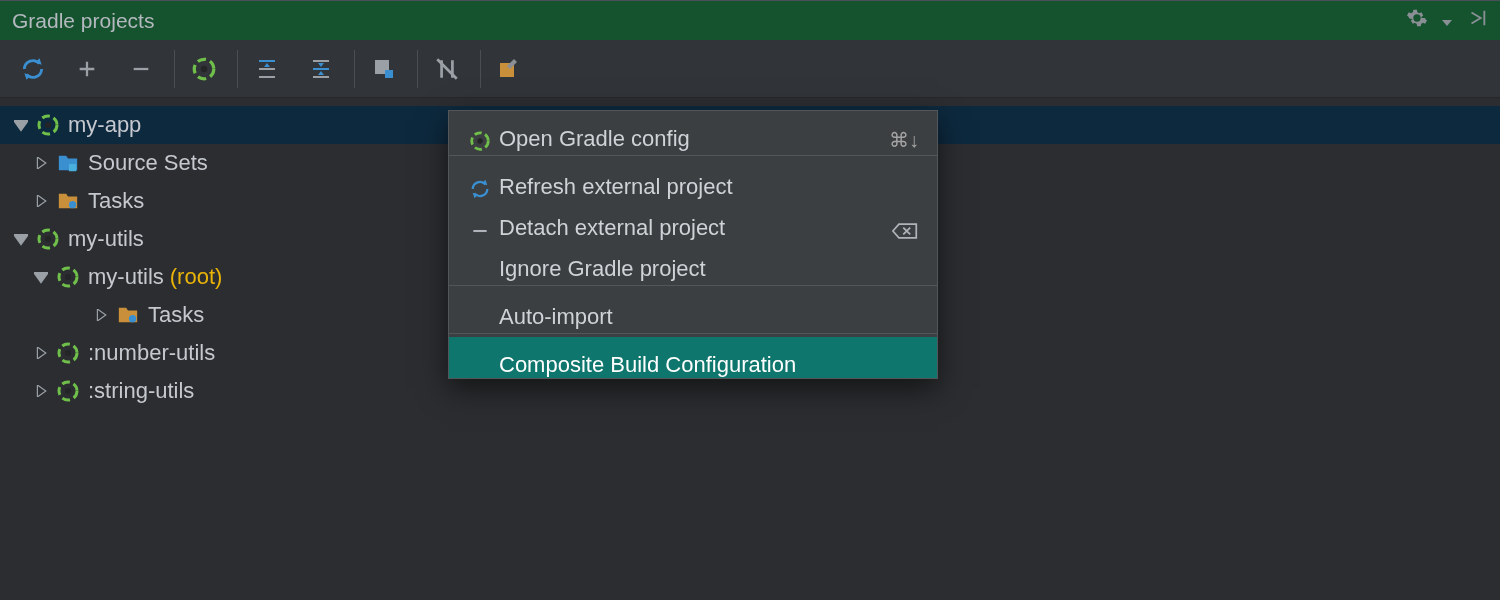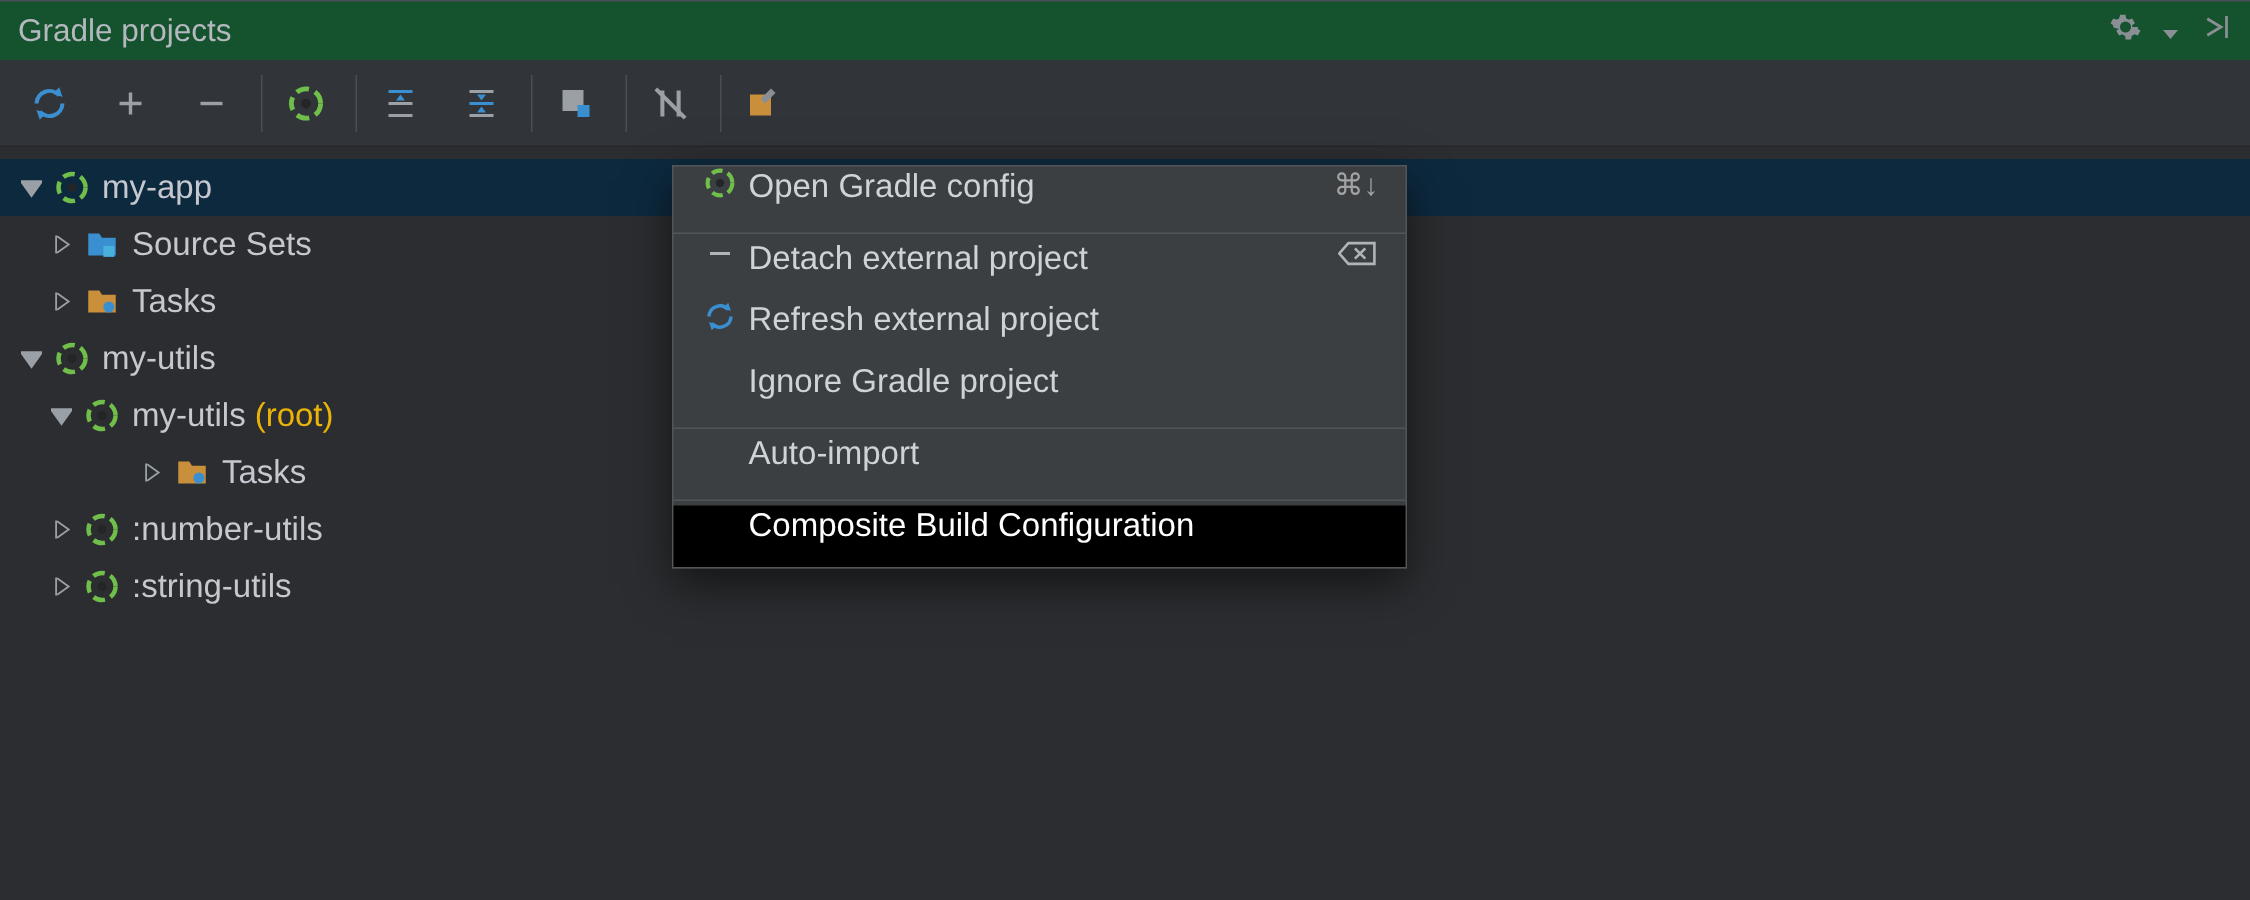--- a/index.html
+++ b/index.html
@@ -85,27 +85,27 @@
   position: absolute;
   left: 448px;
   top: 110px;
   width: 490px;
   background: #3c3f41;
   border: 1px solid #525659;
   box-shadow: 0 10px 28px rgba(0,0,0,0.55);
 }
 .menu-item {
   display: flex;
-  align-items: flex-start;
+  align-items: flex-end;
   height: 41px;
   padding-left: 16px;
   padding-right: 18px;
   color: #cfd2d6;
 }
-.menu-item.selected { background: #000000; color: #ffffff; }
+.menu-item.selected { background: #0f766e; color: #ffffff; }
 .menu-icon {
   width: 30px;
   display: inline-flex; align-items: center; justify-content: center;
   margin-right: 0;
 }
 .menu-label { flex: 1; padding-left: 4px; }
 .menu-short { color: #a3a3a3; font-size: 20px; }
 .menu-item .menu-right-icon {
   width: 28px;
   display: inline-flex; align-items: center; justify-content: center;
@@ -338,45 +338,45 @@
         </svg>
       </span>
     <span class="menu-label">Open Gradle config</span>
     <span class="menu-short">⌘↓</span>
   </div>
 
   <div class="menu-sep"></div>
 
   <div class="menu-item">
     <span class="menu-icon">
+        <svg width="22" height="22" viewBox="0 0 24 24">
+          <path fill="none" stroke="#3a8fd1" stroke-width="2.5" d="M4 12a8 8 0 0 1 14-5M20 12a8 8 0 0 1-14 5"></path>
+          <path fill="#3a8fd1" d="M18 2l2 6-6-2zM6 22l-2-6 6 2z"></path>
+        </svg>
+      </span>
+    <span class="menu-label">Refresh external project</span>
+    <span class="menu-right-icon"></span>
+  </div>
+
+  <div class="menu-item">
+    <span class="menu-icon">
         <svg width="20" height="20" viewBox="0 0 24 24">
           <path stroke="#b0b4ba" stroke-width="2.5" d="M4 12h16"></path>
         </svg>
       </span>
     <span class="menu-label">Detach external project</span>
     <span class="menu-right-icon">
         <svg width="26" height="20" viewBox="0 0 30 20">
           <path fill="none" stroke="#b0b4ba" stroke-width="2" d="M8 2h20v16H8L1 10z"></path>
           <path stroke="#b0b4ba" stroke-width="2" d="M13 6l8 8M21 6l-8 8"></path>
         </svg>
       </span>
   </div>
 
   <div class="menu-item">
-    <span class="menu-icon">
-        <svg width="22" height="22" viewBox="0 0 24 24">
-          <path fill="none" stroke="#3a8fd1" stroke-width="2.5" d="M4 12a8 8 0 0 1 14-5M20 12a8 8 0 0 1-14 5"></path>
-          <path fill="#3a8fd1" d="M18 2l2 6-6-2zM6 22l-2-6 6 2z"></path>
-        </svg>
-      </span>
-    <span class="menu-label">Refresh external project</span>
-    <span class="menu-right-icon"></span>
-  </div>
-
-  <div class="menu-item">
     <span class="menu-icon"></span>
     <span class="menu-label">Ignore Gradle project</span>
   </div>
 
   <div class="menu-sep"></div>
 
   <div class="menu-item">
     <span class="menu-icon"></span>
     <span class="menu-label">Auto-import</span>
   </div>

